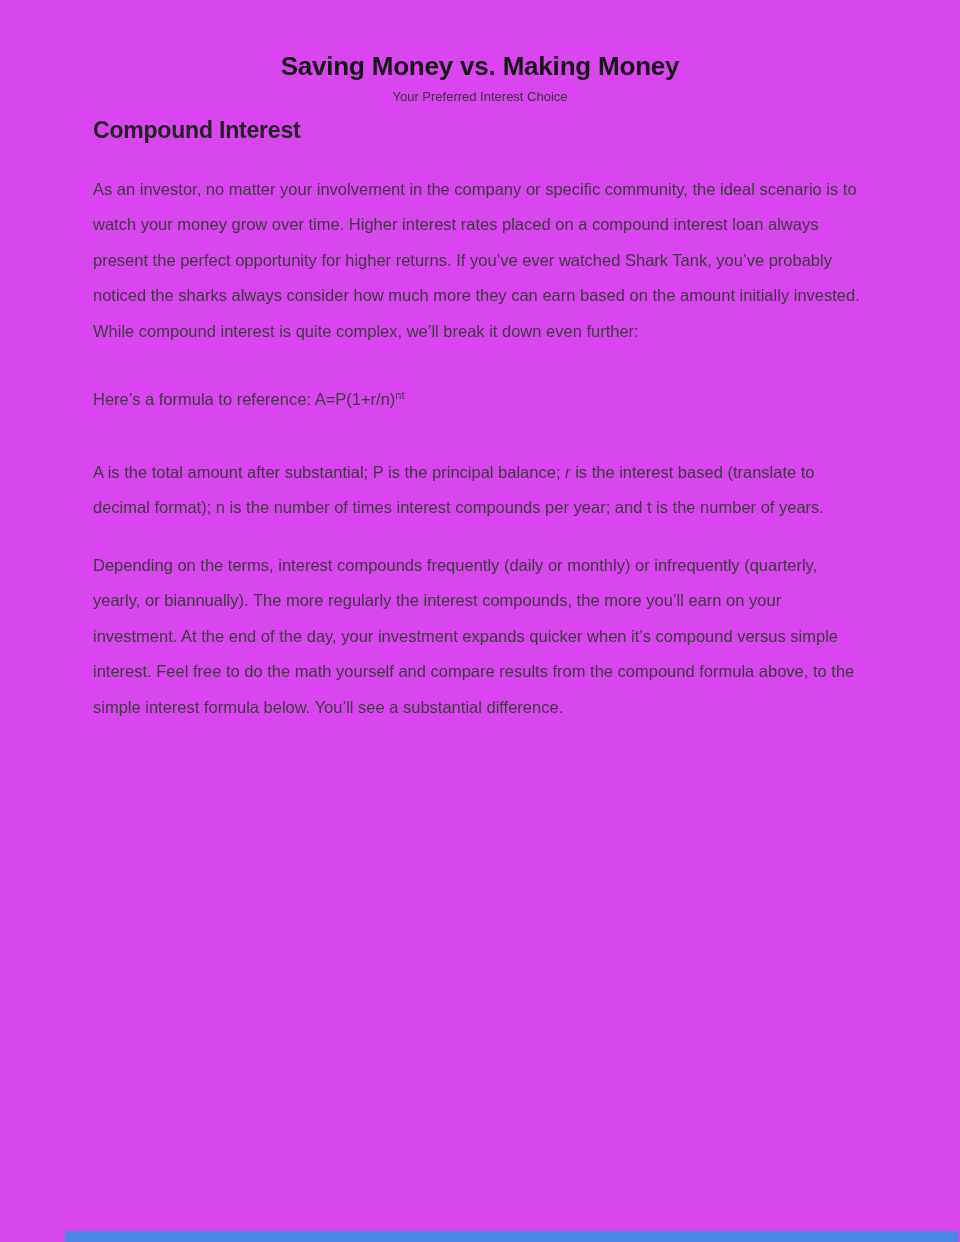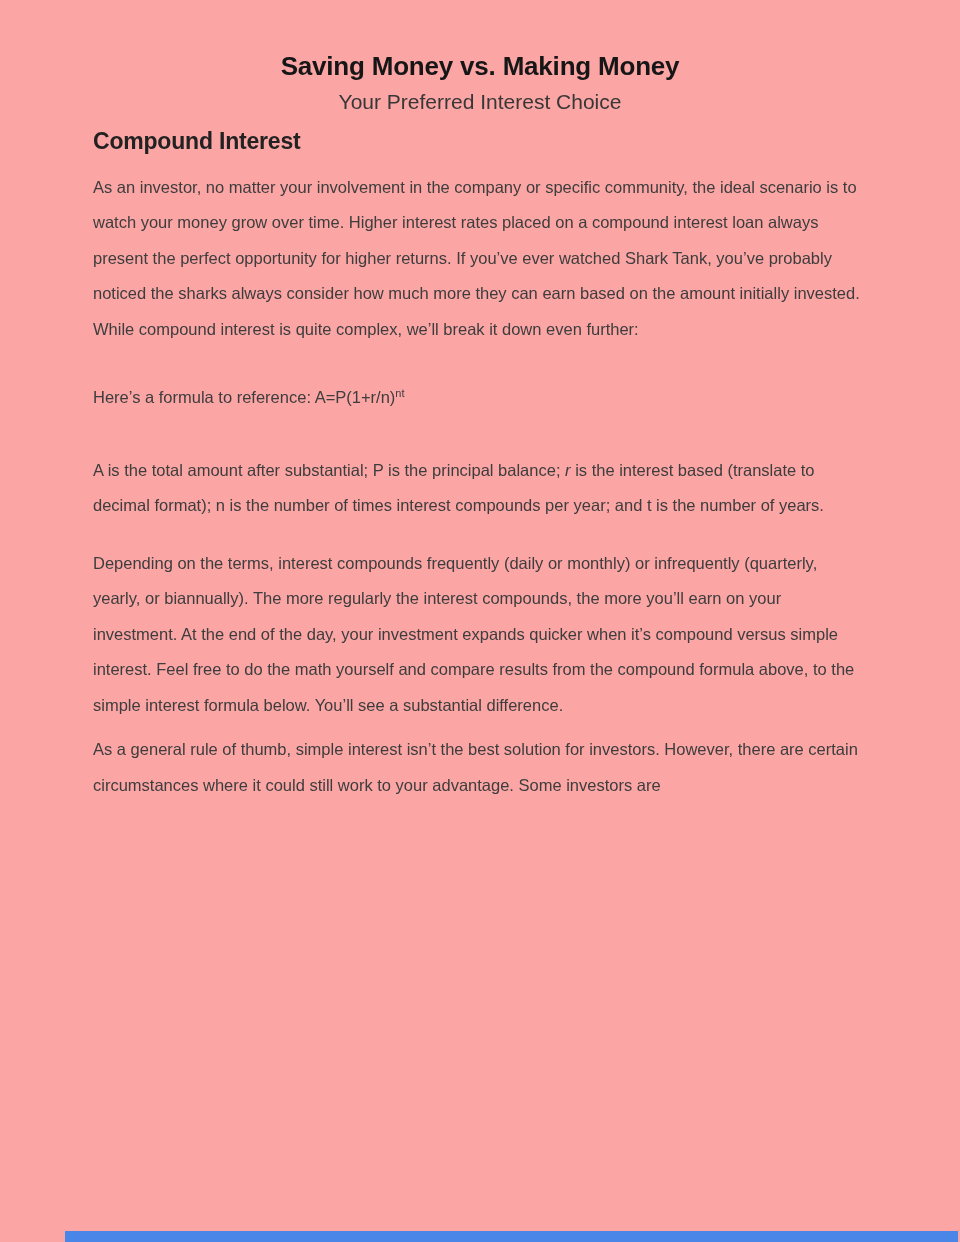--- a/index.html
+++ b/index.html
@@ -1,60 +1,60 @@
 <!DOCTYPE html>
 <html><head>
   <meta charset="utf-8">
   <style>
     * { margin: 0; padding: 0; box-sizing: border-box; }
     html, body { background: #ffffff; }
     .page {
       position: relative;
       width: 960px;
       height: 1242px;
-      background: #fca5a5;
+      background: #d946ef;
       font-family: "Liberation Sans", sans-serif;
       color: #3d3d3d;
       overflow: hidden;
     }
     .content {
       padding: 50px 93px 0 93px;
     }
     .doc-title {
       text-align: center;
       font-size: 26px;
       font-weight: 700;
       color: #161616;
       line-height: 1.25;
       letter-spacing: -0.2px;
     }
     .doc-subtitle {
       text-align: center;
-      font-size: 21px;
+      font-size: 13px;
       font-weight: 400;
       color: #373737;
       line-height: 1.35;
       margin-top: 5px;
     }
     h2.section-heading {
       font-size: 23px;
       font-weight: 700;
       color: #222222;
       line-height: 1.3;
       letter-spacing: -0.2px;
     }
     .heading-compound { margin-top: 11px; }
     .heading-exception { margin-top: 78px; }
     p.body-text {
       font-size: 16.5px;
       line-height: 35.5px;
       color: #3d3d3d;
       text-align: left;
     }
-    .p1 { margin-top: 13px; }
+    .p1 { margin-top: 26px; }
     .p2 { margin-top: 26px; }
     .formula-line { margin-top: 33px; text-align: center; }
     .p3 { margin-top: 37px; }
     .p4 { margin-top: 22px; }
     .p5 { margin-top: 9px; color: #474747; }
     .italic { font-style: italic; }
     sup.formula-sup {
       font-size: 11px;
       vertical-align: super;
       line-height: 0;
@@ -84,18 +84,17 @@
     <p class="body-text p1">As an investor, no matter your involvement in the company or specific community, the ideal scenario is to watch your money grow over time. Higher interest rates placed on a compound interest loan always present the perfect opportunity for higher returns. If you’ve ever watched Shark Tank, you’ve probably noticed the sharks always consider how much more they can earn based on the amount initially invested.  While compound interest is quite complex, we’ll break it down even further:</p>
 
 
     <p class="body-text formula-line"><span>Here’s a formula to reference: A=P(1+r/n)</span><sup class="formula-sup">nt</sup></p>
 
     <p class="body-text p3"><span>A is the total amount after substantial; P is the principal balance; </span><span class="italic">r</span><span> is the interest based (translate to decimal format); n is the number of times interest compounds per year; and t is the number of years.</span></p>
 
     <p class="body-text p4">Depending on the terms, interest compounds frequently (daily or monthly) or infrequently (quarterly, yearly, or biannually). The more regularly the interest compounds, the more you’ll earn on your investment. At the end of the day, your investment expands quicker when it’s compound versus simple interest. Feel free to do the math yourself and compare results from the compound formula above, to the simple interest formula below. You’ll see a substantial difference.</p>
 
 
-    <p class="body-text p5">As a general rule of thumb, simple interest isn’t the best solution for investors. However, there are certain circumstances where it could still work to your advantage. Some investors are</p>
 
   </div>
 
   <div class="bottom-bar" style="background: rgb(74, 134, 232);"></div>
 </div>
 
 </body></html>

